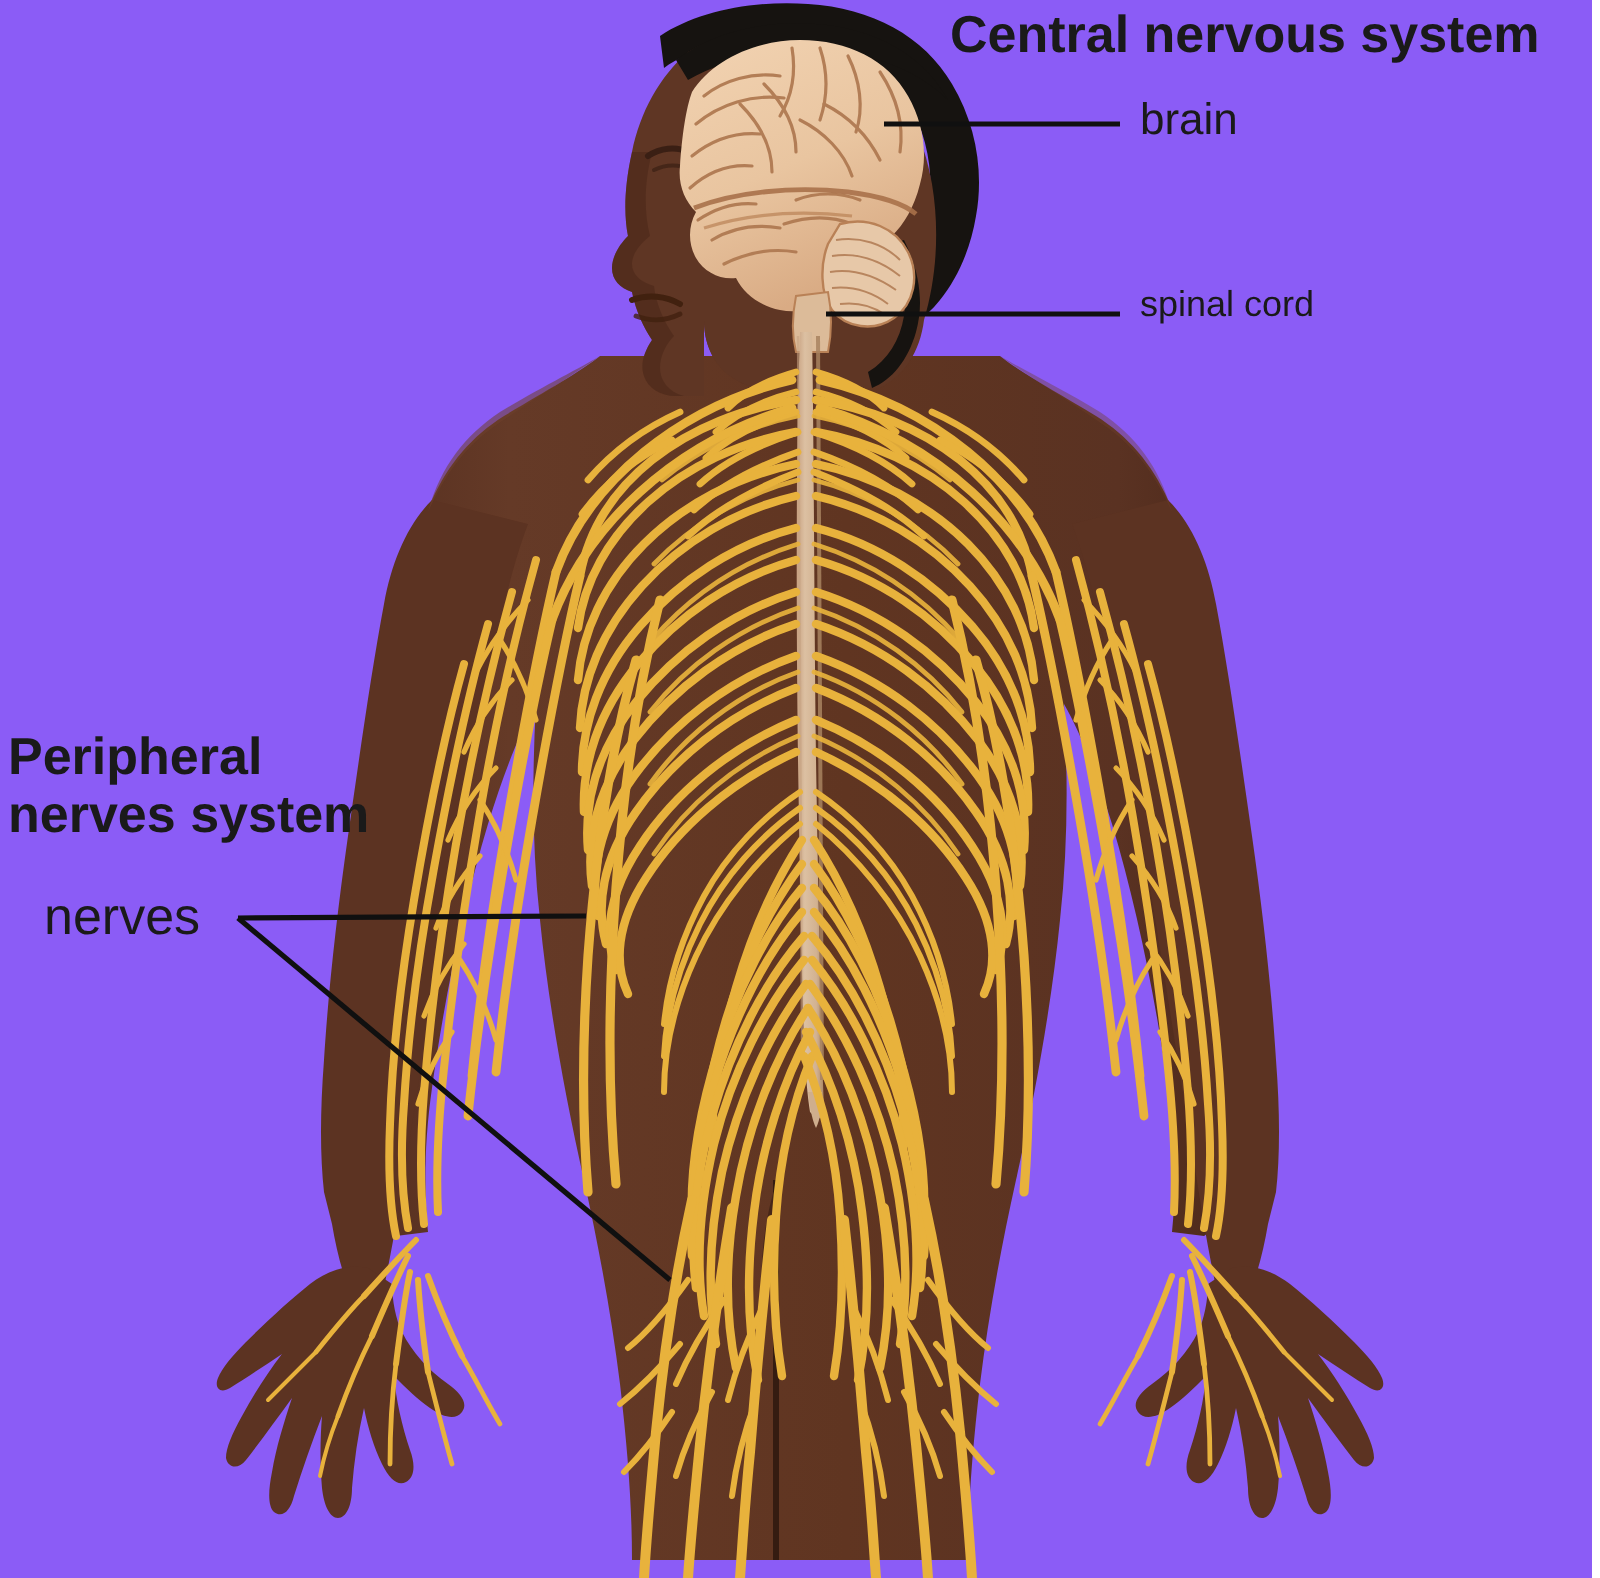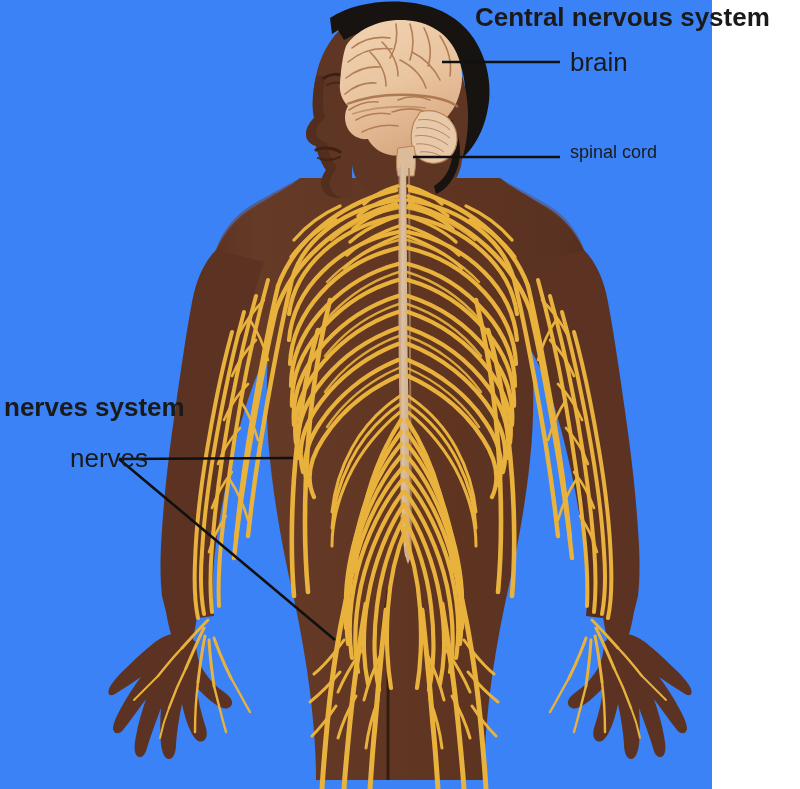--- a/index.html
+++ b/index.html
@@ -1,27 +1,27 @@
 <!DOCTYPE html>
 <html><head>
 <meta charset="utf-8">
 <title>Nervous System Diagram</title>
 <style>
   html,body{margin:0;padding:0;background:#ffffff;}
   body{width:800px;height:789px;overflow:hidden;
        font-family:"Liberation Sans","DejaVu Sans",sans-serif;}
-  #stage{position:relative;width:712px;height:789px;background:#3b82f6;}
+  #stage{position:relative;width:796px;height:789px;background:#8b5cf6;}
   #stage svg{position:absolute;left:0;top:0;}
   .lbl{position:absolute;color:#1a1a1a;white-space:pre;line-height:1.12;}
   .lbl.bold{font-weight:bold;}
   #lbl-cns{left:475px;top:3px;font-size:26px;}
-  #lbl-brain{left:570px;top:48px;font-size:26px;}
+  #lbl-brain{left:570px;top:48px;font-size:22px;}
   #lbl-cord{left:570px;top:142px;font-size:18px;}
   #lbl-pns{left:4px;top:364px;font-size:26px;}
-  #lbl-nerves{left:22px;top:444px;font-size:26px;margin-left:48px;}
+  #lbl-nerves{left:22px;top:444px;font-size:26px;}
 </style>
 </head>
 <body>
 
 <div id="stage">
 
 <svg width="800" height="789" viewBox="0 0 800 789" xmlns="http://www.w3.org/2000/svg">
   <defs>
     <linearGradient id="bottomFade" x1="0" y1="0" x2="0" y2="1">
       <stop offset="0.74" stop-color="#fff" stop-opacity="0"></stop>
@@ -551,17 +551,17 @@
     <line x1="119" y1="459" x2="335" y2="640"></line>
   </g>
 </svg>
 
 <div class="lbl bold" id="lbl-cns">Central nervous system</div>
 
 <div class="lbl" id="lbl-brain">brain</div>
 
 <div class="lbl" id="lbl-cord">spinal cord</div>
 
-<div class="lbl bold" id="lbl-pns"><br><span>nerves system</span></div>
+<div class="lbl bold" id="lbl-pns"><span>Peripheral</span><br><span>nerves system</span></div>
 
 <div class="lbl" id="lbl-nerves">nerves</div>
 
 </div>
 
 </body></html>

